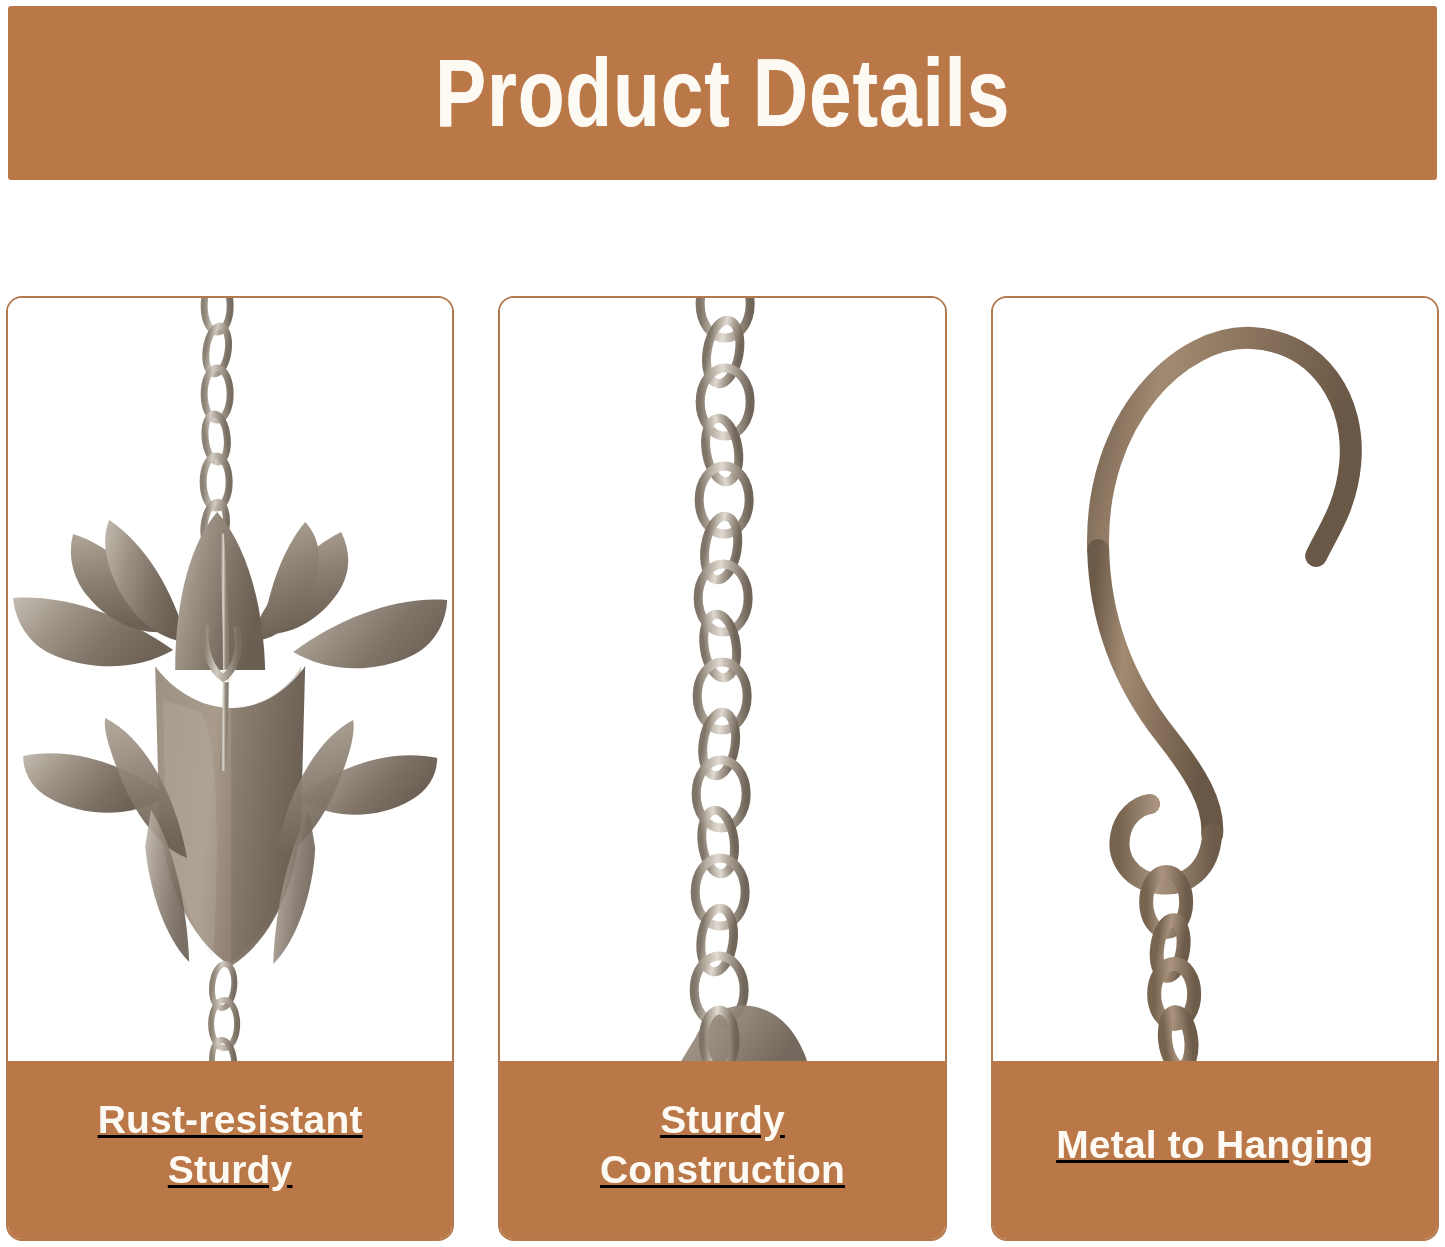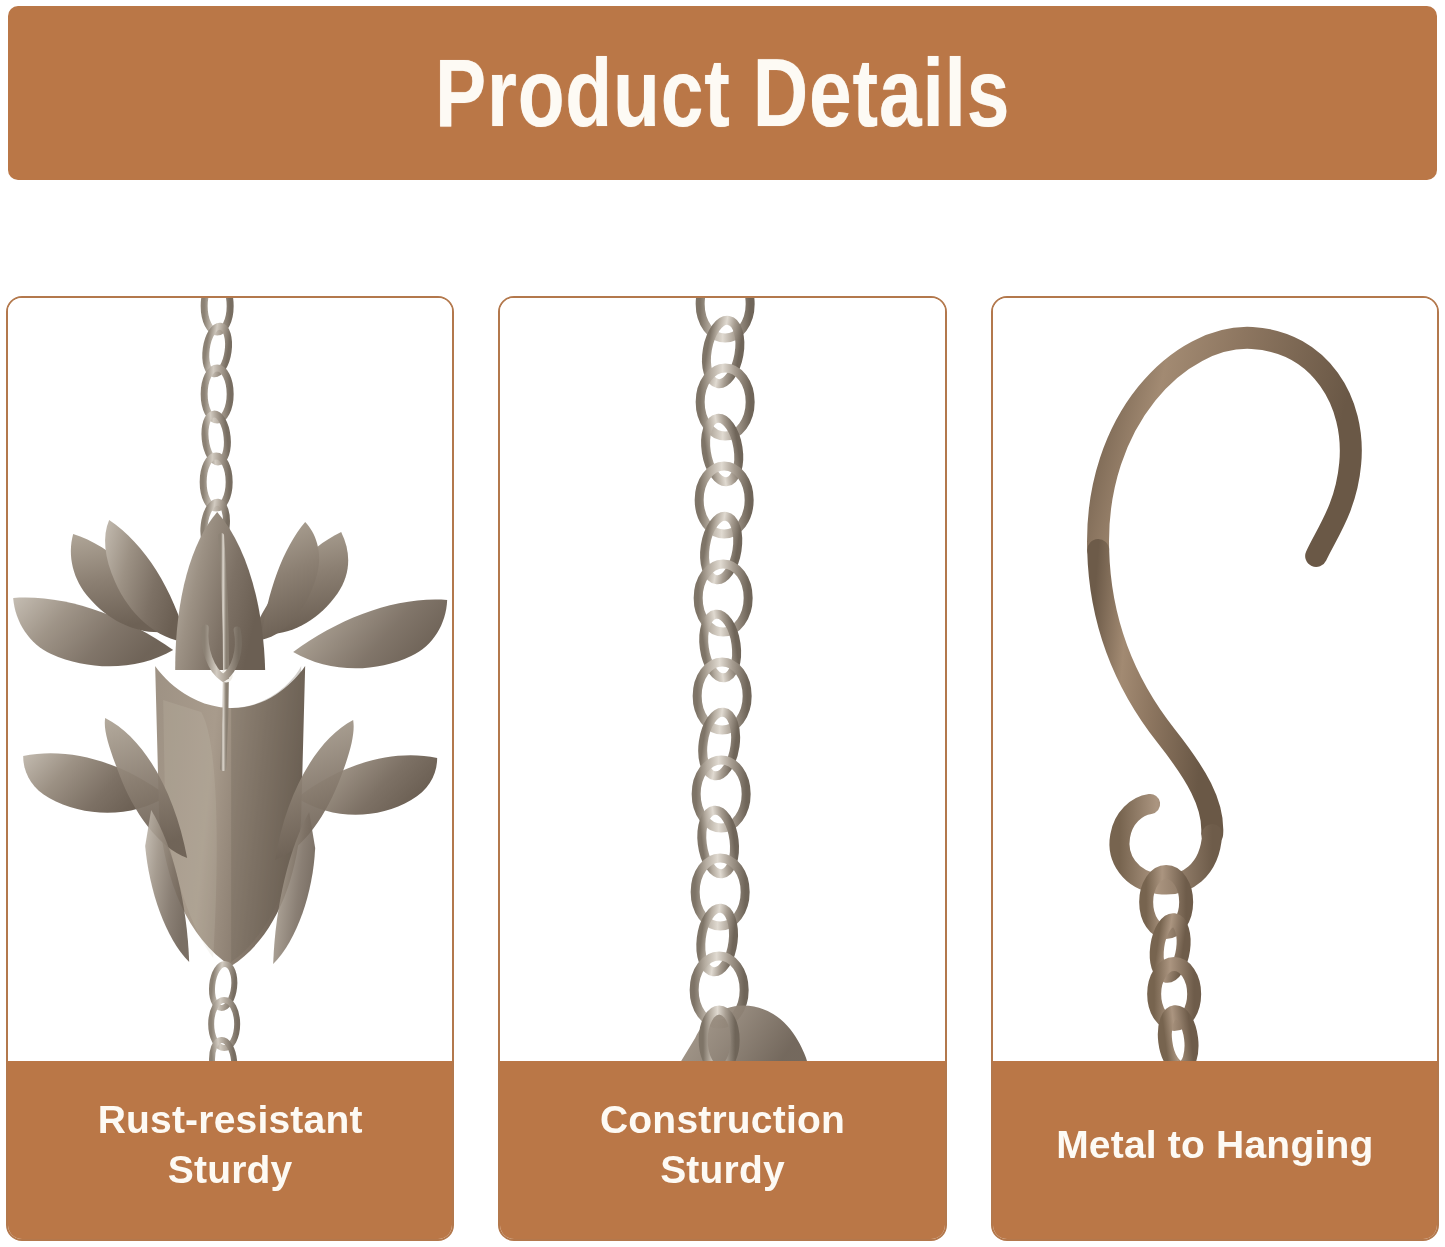--- a/index.html
+++ b/index.html
@@ -14,21 +14,21 @@
   }
 
   
   .banner {
     position: absolute;
     left: 8px;
     top: 6px;
     width: 1429px;
     height: 174px;
     background: #ba7747;
-    border-radius: 10px;
+    border-radius: 3px;
     display: flex;
     align-items: center;
     justify-content: center;
   }
   .banner-title {
     color: #fdfaf4;
     font-size: 96px;
     font-weight: bold;
     letter-spacing: 1px;
     line-height: 1;
@@ -41,20 +41,21 @@
   
   .cards {
     position: absolute;
     left: 0;
     top: 296px;
     width: 1445px;
     height: 945px;
     display: flex;
     gap: 44px;
     padding: 0 6px;
+    text-decoration: underline;
   }
   .card {
     flex: 1 1 0;
     position: relative;
     display: flex;
     flex-direction: column;
     border: 2px solid #b3784c;
     border-radius: 16px;
     background: #ffffff;
     overflow: hidden;
@@ -230,22 +231,22 @@
           <ellipse cx="220" cy="642" rx="16" ry="32" stroke-width="9" transform="rotate(7 220 642)"></ellipse>
           <ellipse cx="222" cy="692" rx="25" ry="34" stroke-width="9"></ellipse>
         </g>
 
         <path d="M 198 740 C 214 706 250 700 276 716 C 300 730 310 763 310 763 L 184 763 Z" fill="url(#cupGrad2)" opacity="0.95"></path>
         <ellipse cx="222" cy="742" rx="16" ry="30" stroke="url(#chainG2)" stroke-width="9" fill="none"></ellipse>
       </svg>
     </div>
     <div class="card-caption">
       <div>
+        <span>Sturdy</span>
         <span>Construction</span>
-        <span>Sturdy</span>
       </div>
     </div>
   </div>
 
   <div class="card">
     <div class="card-media">
       <svg class="artwork" viewBox="0 0 450 763" preserveAspectRatio="xMidYMid slice">
         <defs>
           <linearGradient id="hookG" x1="0" y1="0" x2="1" y2="0.2">
             <stop offset="0" stop-color="#6d5b49"></stop>

